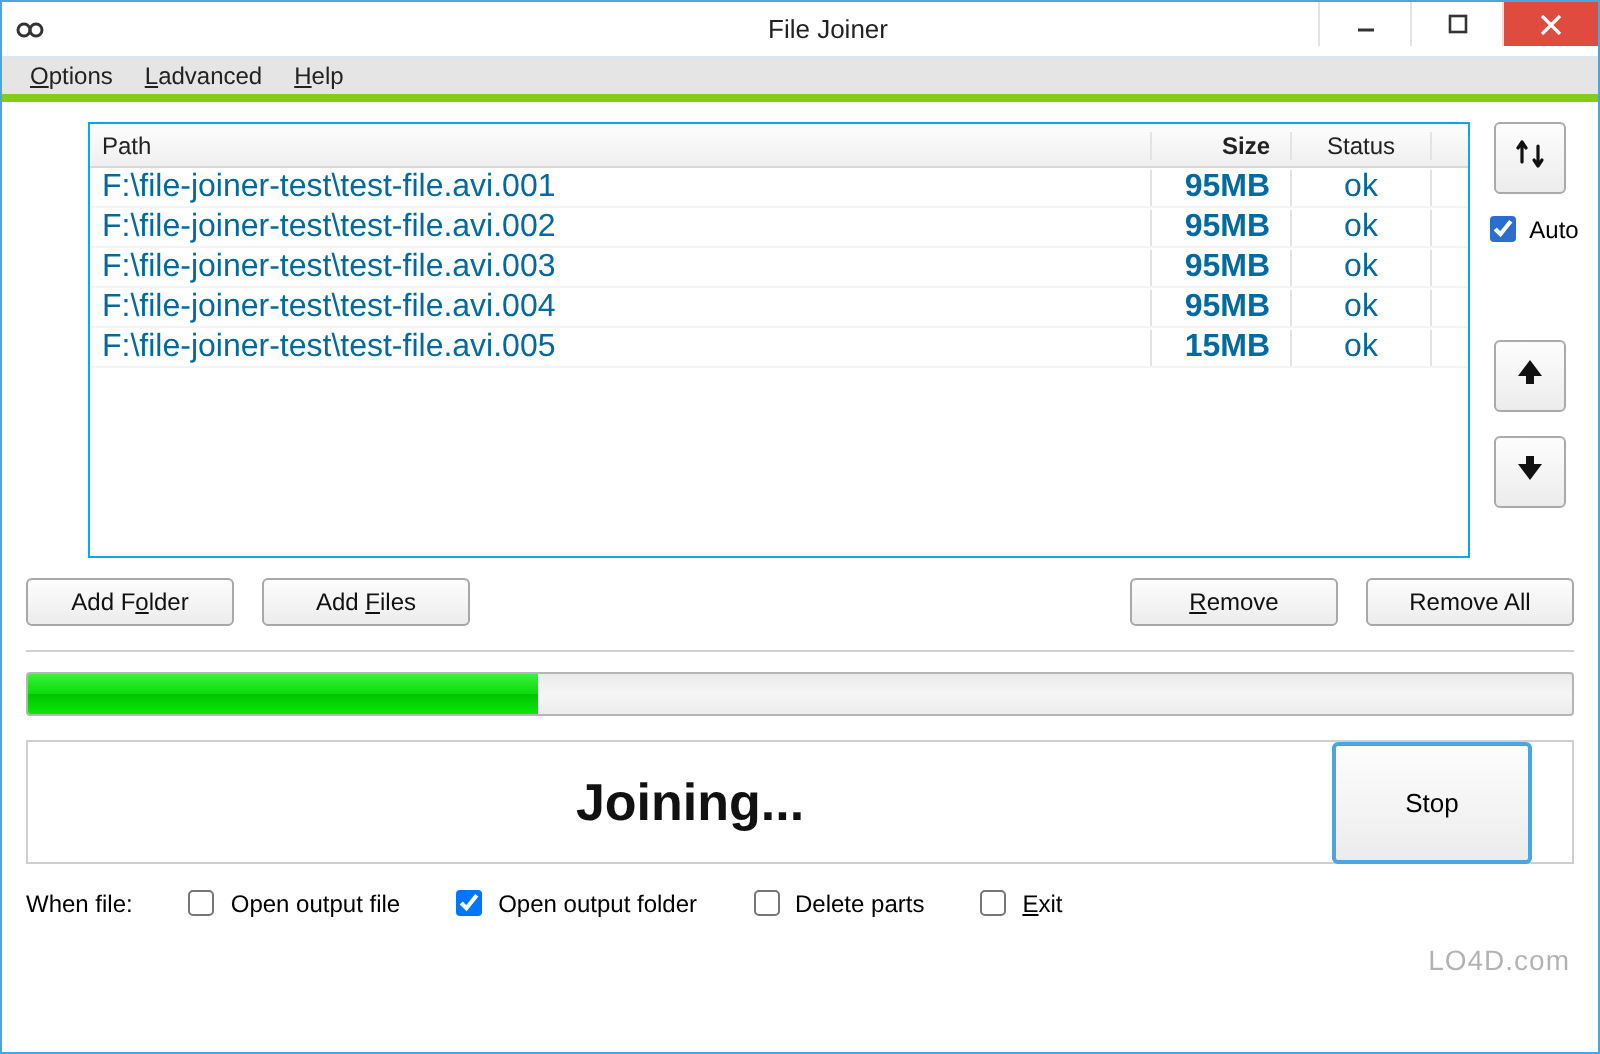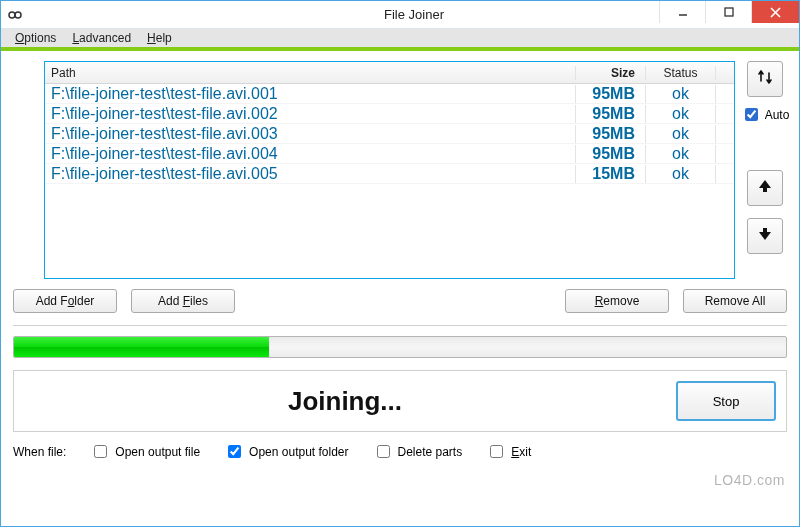--- a/index.html
+++ b/index.html
@@ -191,32 +191,32 @@
     color: #888;
     font-size: 12px;
   }
   .append-row input[type=checkbox] { accent-color: #888; }
   .status-panel {
     margin-top: 12px;
     border: 1px solid #cfcfcf;
     height: 62px;
     display: flex;
     align-items: center;
-    padding: 8px 10px;
+    padding: 8px 20px;
     gap: 10px;
   }
   .status-label {
     flex: 1;
     text-align: center;
     font-size: 26px;
     font-weight: 600;
     color: #111;
   }
   .stop-btn {
-    width: 100px; height: 40px;
+    width: 100px; height: 61px;
     border: 2px solid #4aa6e0;
     border-radius: 3px;
     background: linear-gradient(#fdfdfd,#ececec);
     display:flex;align-items:center;justify-content:center;
     font-size: 13px;
   }
   .done-row {
     margin-top: 10px;
     display: flex;
     align-items: center;

